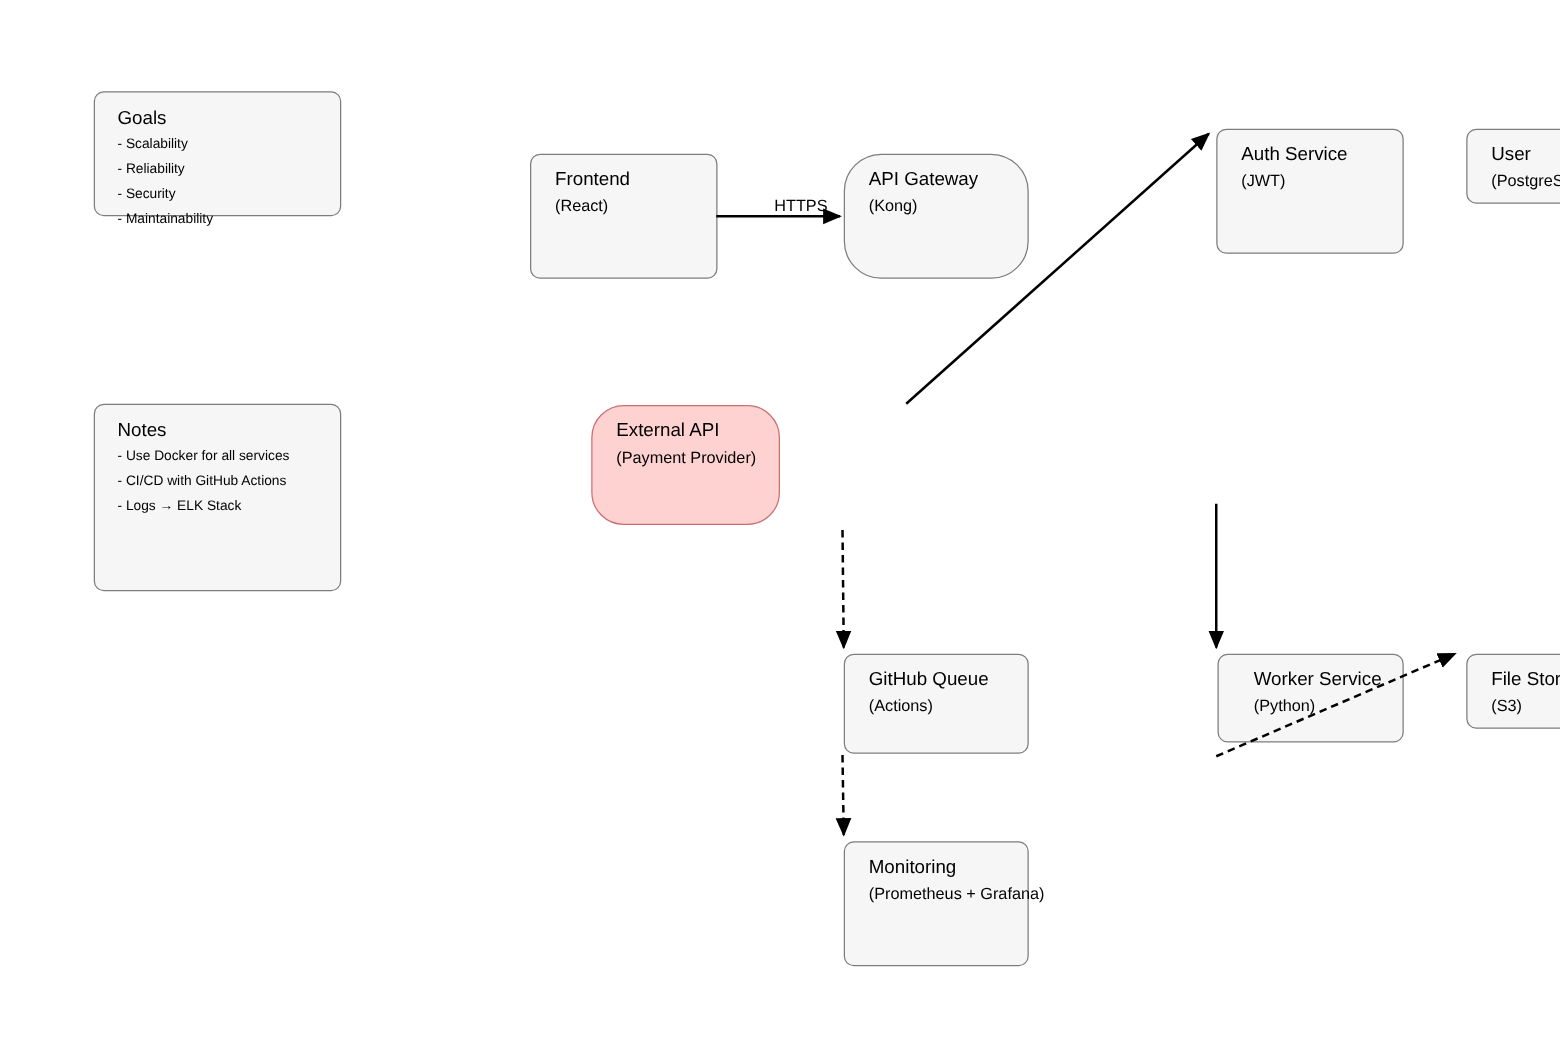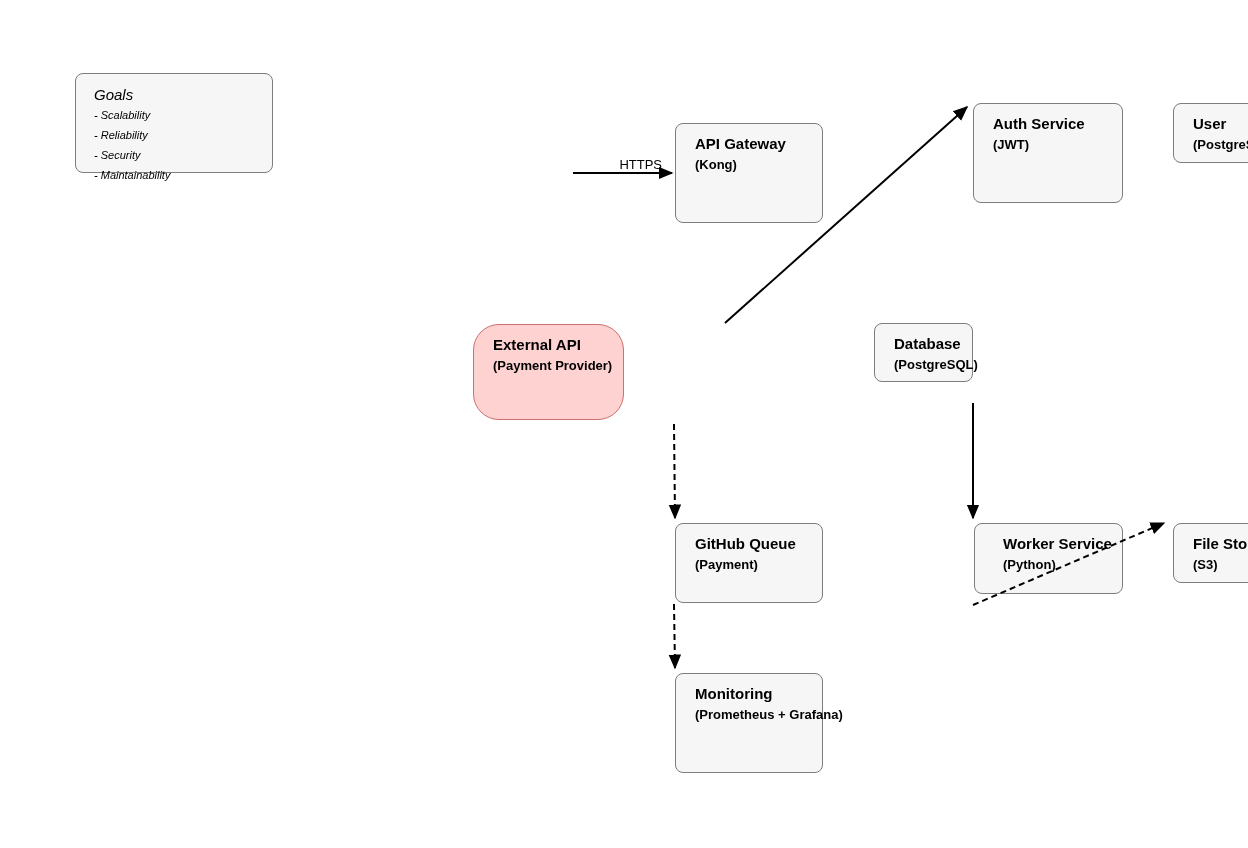--- a/index.html
+++ b/index.html
@@ -20,36 +20,34 @@
     color:var(--text-color);
   }
   .canvas{position:relative;width:1248px;height:848px;}
   .node{
     position:absolute;
     background:var(--node-fill);
     border:1.5px solid var(--node-border);
     border-radius:8px;
     box-sizing:border-box;
     padding:9px 0 0 19px;
-    font-weight:bold;
   }
   .node.pink{
     background:var(--highlight-fill);
     border-color:var(--highlight-border);
   }
   .node-title{font-size:15px;line-height:21px;white-space:nowrap;}
   .node-sub{font-size:13px;line-height:16px;margin-top:3px;white-space:nowrap;}
   .note-box{
     position:absolute;
     background:var(--node-fill);
     border:1.5px solid var(--node-border);
     border-radius:8px;
     box-sizing:border-box;
     padding:10px 12px 0 18px;
-    font-style:italic;
   }
   .note-title{font-size:15px;line-height:21px;white-space:nowrap;}
   .note-item{font-size:11px;line-height:20px;white-space:nowrap;}
   svg.edges{
     position:absolute;left:0;top:0;width:1248px;height:848px;
     pointer-events:none;
   }
   svg.edges line{stroke:var(--edge-color);stroke-width:2;}
   svg.edges line.dashed{stroke-dasharray:6 4;}
   svg.edges text{
@@ -64,51 +62,57 @@
 <div class="canvas">
 
   <div class="note-box" style="left:75px;top:73px;width:198px;height:100px;">
     <div class="note-title">Goals</div>
     <div class="note-item">- Scalability</div>
     <div class="note-item">- Reliability</div>
     <div class="note-item">- Security</div>
     <div class="note-item">- Maintainability</div>
   </div>
 
+  <div class="note-box" style="left:75px;top:323px;width:198px;height:150px;">
+    <div class="note-title">Notes</div>
+    <div class="note-item">- Use Docker for all services</div>
+    <div class="note-item">- CI/CD with GitHub Actions</div>
+    <div class="note-item">- Logs → ELK Stack</div>
+  </div>
 
+  <div class="node" style="left:424px;top:123px;width:150px;height:100px;">
+    <div class="node-title">Frontend</div>
+    <div class="node-sub">(React)</div>
+  </div>
 
-  <div class="node" style="left:675px;top:123px;width:148px;height:100px;">
+  <div class="node" style="left:675px;top:123px;width:148px;height:100px;border-radius:30px;">
     <div class="node-title">API Gateway</div>
     <div class="node-sub">(Kong)</div>
   </div>
 
   <div class="node" style="left:973px;top:103px;width:150px;height:100px;">
     <div class="node-title">Auth Service</div>
     <div class="node-sub">(JWT)</div>
   </div>
 
   <div class="node" style="left:1173px;top:103px;width:150px;height:60px;">
     <div class="node-title">User</div>
     <div class="node-sub">(PostgreSQL)</div>
   </div>
 
   <div class="node pink" style="left:473px;top:324px;width:151px;height:96px;border-radius:26px;">
     <div class="node-title">External API</div>
     <div class="node-sub">(Payment Provider)</div>
   </div>
 
 
-  <div class="node" style="left:874px;top:323px;width:99px;height:59px;">
-    <div class="node-title">Database</div>
-    <div class="node-sub">(PostgreSQL)</div>
-  </div>
 
   <div class="node" style="left:675px;top:523px;width:148px;height:80px;">
     <div class="node-title">GitHub Queue</div>
-    <div class="node-sub">(Payment)</div>
+    <div class="node-sub">(Actions)</div>
   </div>
 
   <div class="node" style="left:974px;top:523px;width:149px;height:71px;padding-left:28px;">
     <div class="node-title">Worker Service</div>
     <div class="node-sub">(Python)</div>
   </div>
 
   <div class="node" style="left:1173px;top:523px;width:150px;height:60px;">
     <div class="node-title">File Storage</div>
     <div class="node-sub">(S3)</div>

